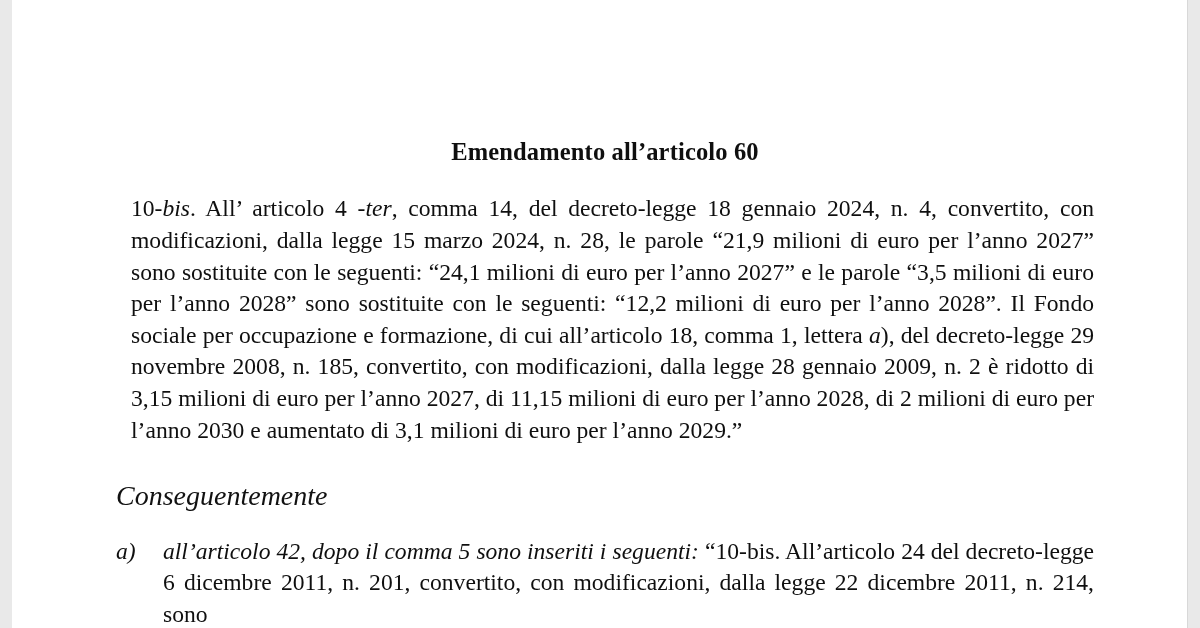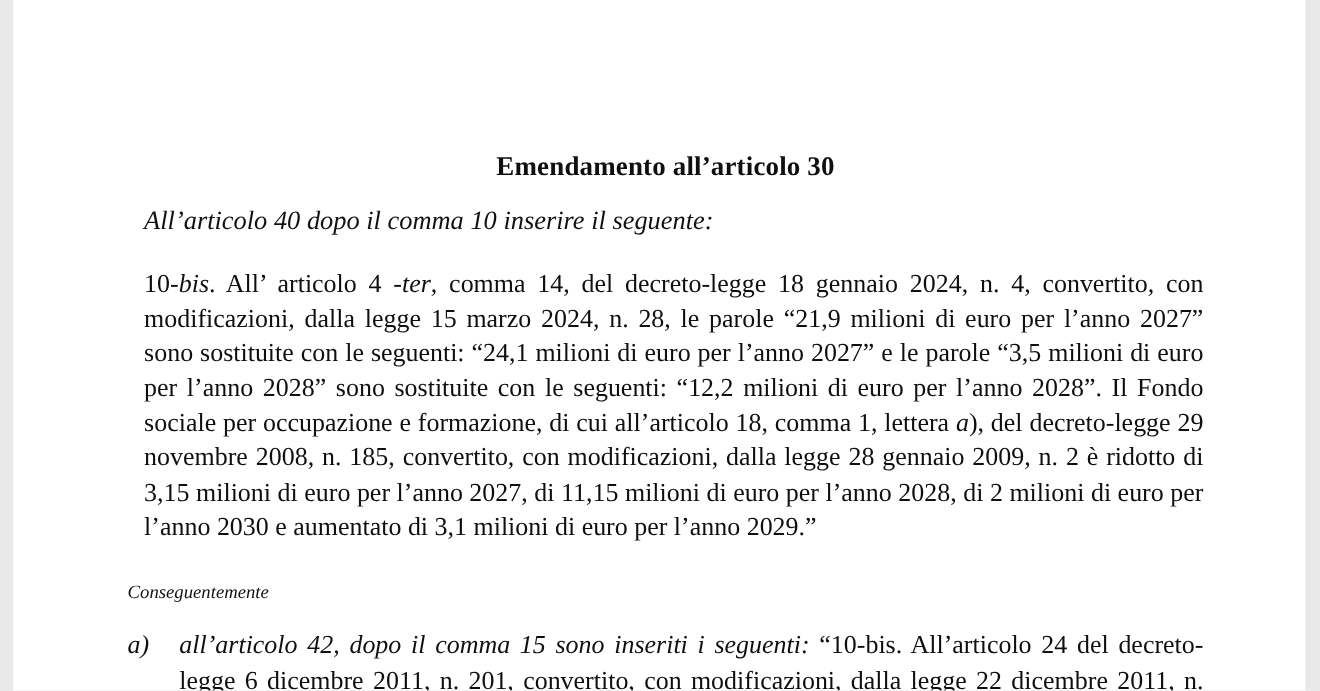--- a/index.html
+++ b/index.html
@@ -79,21 +79,21 @@
     margin: 0;
     padding-top: 27px;
     padding-left: 15px;
     text-align: justify;
     text-justify: inter-word;
     hyphens: none;
   }
 
   .section-heading {
     font-style: italic;
-    font-size: 17px;
+    font-size: 28px;
     line-height: 1.2;
     color: #111;
     margin: 0;
     padding-top: 33px;
   }
 
   .lettered-item {
     position: relative;
     font-size: 23.6px;
     line-height: 31.6px;
@@ -114,25 +114,24 @@
   em, .it {
   }
 </style>
 </head>
 <body>
 
 <div class="page-viewport">
   <div class="page-sheet">
     <div class="doc-body">
 
-      <h1 class="doc-title">Emendamento all’articolo 30</h1>
+      <h1 class="doc-title">Emendamento all’articolo 60</h1>
 
-      <p class="lead-line">All’articolo 40 dopo il comma 10 inserire il seguente:</p>
 
       <p class="main-para"><span>10-</span><em>bis</em><span>. All’ articolo 4 -</span><em>ter</em><span>, comma 14, del decreto-legge 18 gennaio 2024, n. 4, convertito, con modificazioni, dalla legge 15 marzo 2024, n. 28, le parole “21,9 milioni di euro per l’anno 2027” sono sostituite con le seguenti: “24,1 milioni di euro per l’anno 2027” e le parole “3,5 milioni di euro per l’anno 2028” sono sostituite con le seguenti: “12,2 milioni di euro per l’anno 2028”. Il Fondo sociale per occupazione e formazione, di cui all’articolo 18, comma 1, lettera </span><em>a</em><span>), del decreto-legge 29 novembre 2008, n. 185, convertito, con modificazioni, dalla legge 28 gennaio 2009, n. 2 è ridotto di 3,15 milioni di euro per l’anno 2027, di 11,15 milioni di euro per l’anno 2028, di 2 milioni di euro per l’anno 2030 e aumentato di 3,1 milioni di euro per l’anno 2029.”</span></p>
 
       <p class="section-heading">Conseguentemente</p>
 
-      <p class="lettered-item"><span class="item-marker">a)</span><em>all’articolo 42, dopo il comma 15 sono inseriti i seguenti:</em><span> “10-bis. All’articolo 24 del decreto-legge 6 dicembre 2011, n. 201, convertito, con modificazioni, dalla legge 22 dicembre 2011, n. 214, sono</span></p>
+      <p class="lettered-item"><span class="item-marker">a)</span><em>all’articolo 42, dopo il comma 5 sono inseriti i seguenti:</em><span> “10-bis. All’articolo 24 del decreto-legge 6 dicembre 2011, n. 201, convertito, con modificazioni, dalla legge 22 dicembre 2011, n. 214, sono</span></p>
 
     </div>
   </div>
 </div>
 
 </body></html>

